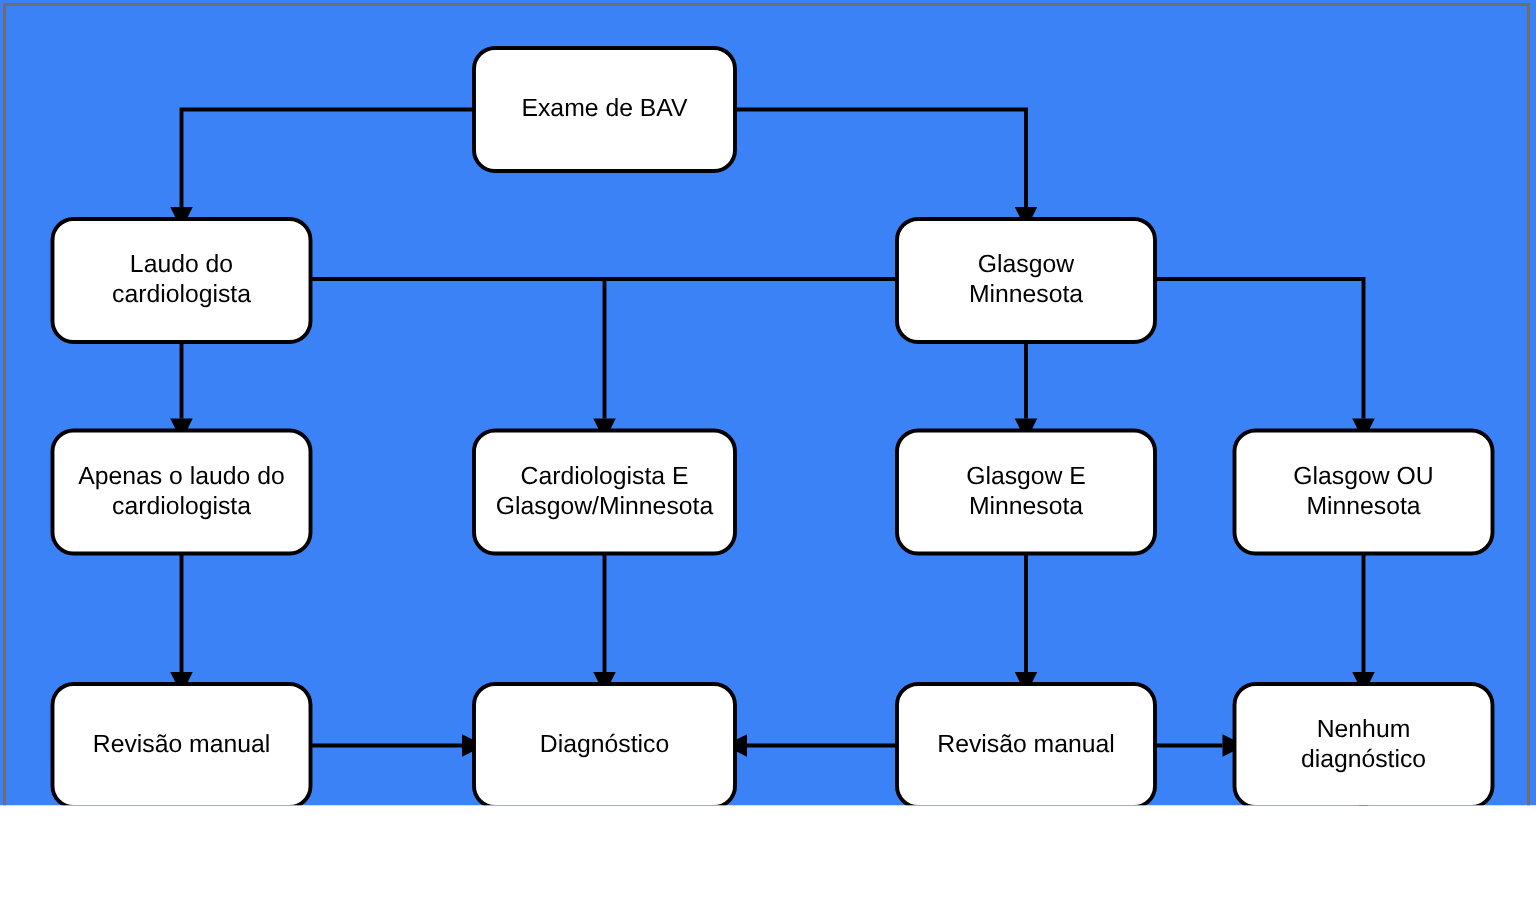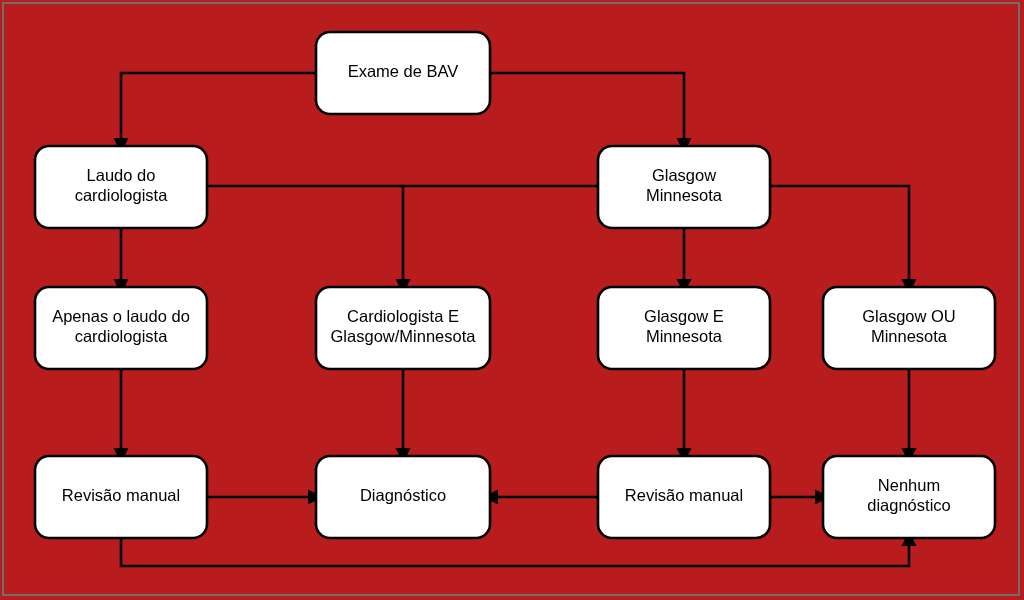--- a/index.html
+++ b/index.html
@@ -3,22 +3,22 @@
 <meta charset="utf-8">
 <style>
   html, body {
     margin: 0;
     padding: 0;
     background: #ffffff;
   }
   #page {
     position: relative;
     width: 1024px;
-    height: 600px;
-    background: #b91c1c;
+    height: 537px;
+    background: #3b82f6;
     box-sizing: border-box;
     overflow: hidden;
     font-family: "Liberation Sans", sans-serif;
     padding-left: 40px;
   }
   #frame {
     position: absolute;
     left: 2px;
     top: 2px;
     width: 1018px;

